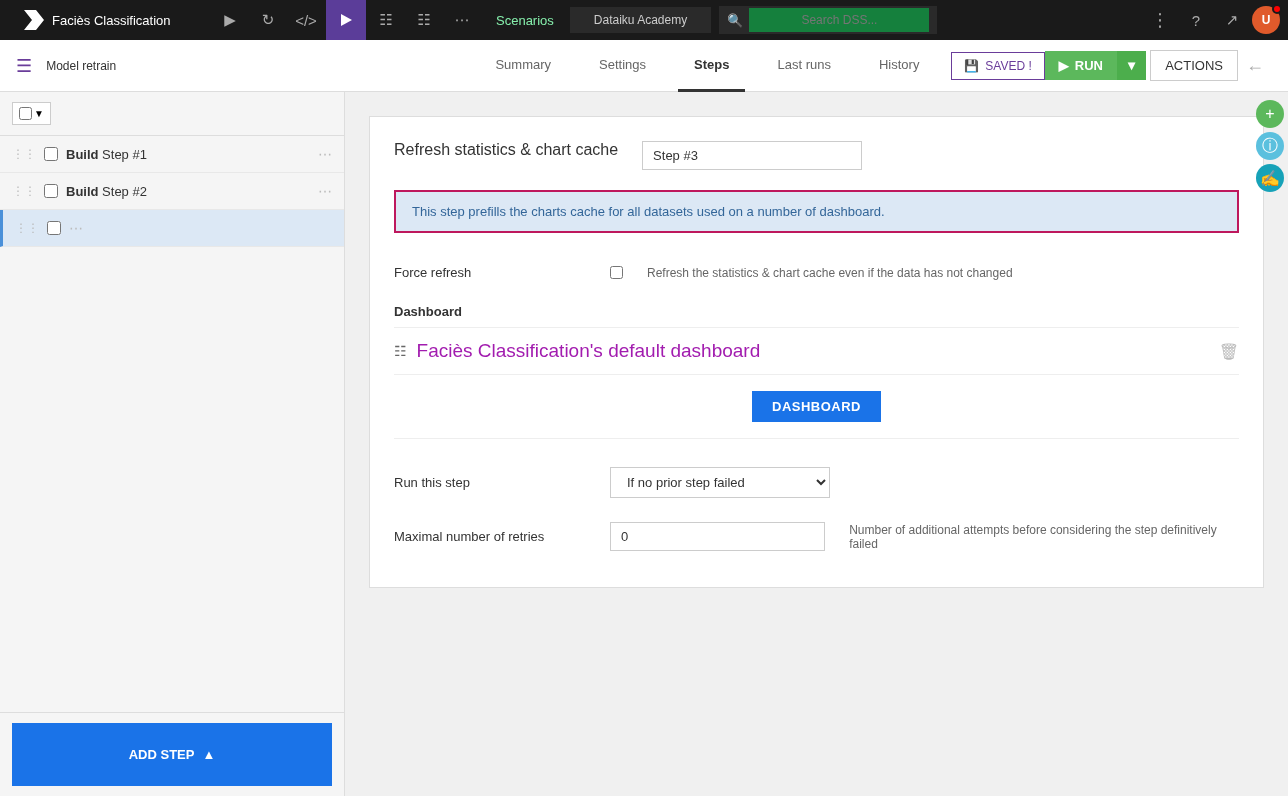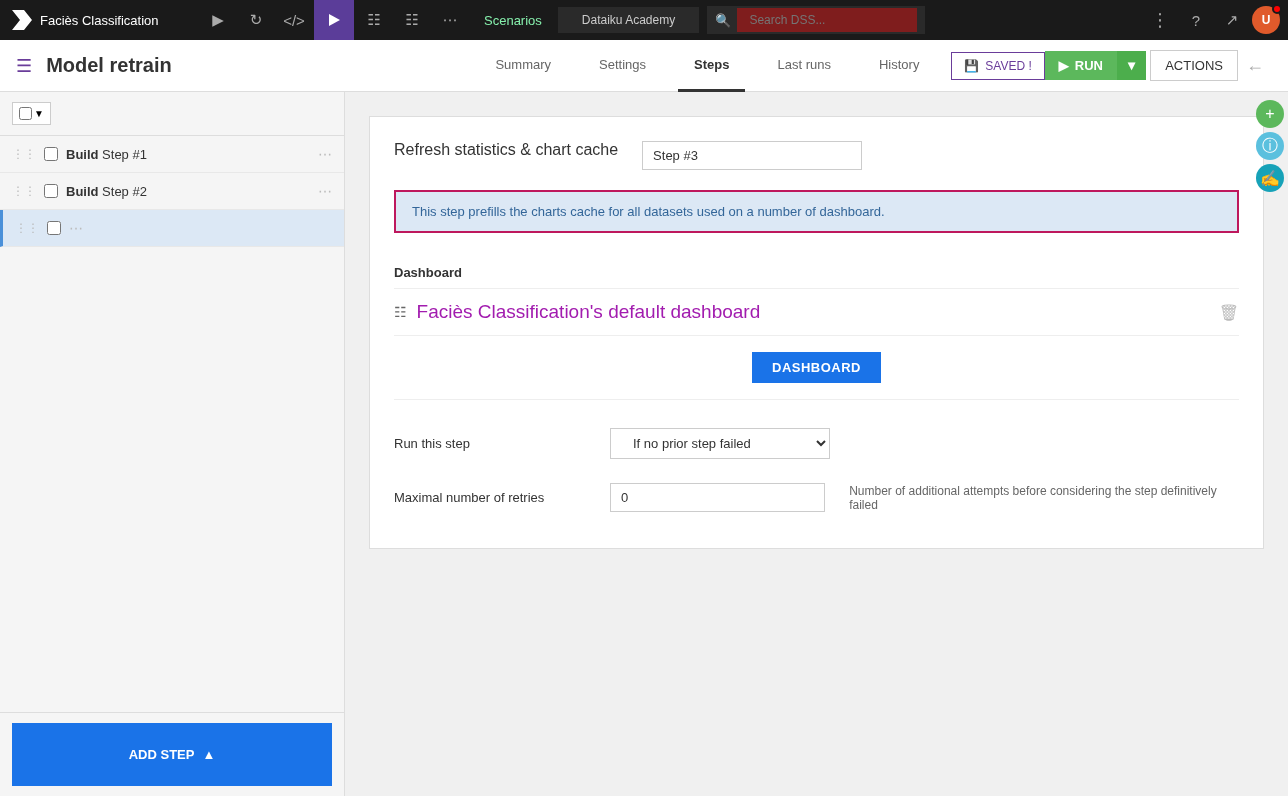--- a/index.html
+++ b/index.html
@@ -17,20 +17,21 @@
     }
     .top-navbar .brand {
       display: flex;
       align-items: center;
       padding: 0 12px;
       color: #fff;
       font-size: 13px;
       font-weight: 500;
       gap: 8px;
       min-width: 200px;
+      margin-left: 12px;
     }
     .brand-logo {
       width: 20px; height: 20px;
       background: #fff;
       clip-path: polygon(0 0, 60% 0, 100% 50%, 60% 100%, 0 100%, 40% 50%);
     }
     .top-navbar .nav-icons {
       display: flex;
       align-items: center;
       gap: 2px;
@@ -55,27 +56,28 @@
       padding: 0 16px;
     }
     .dataiku-academy {
       background: #2a2a2a;
       color: #ccc;
       padding: 6px 24px;
       font-size: 12px;
       cursor: pointer;
     }
     .search-bar {
-      background: #7f1d1d;
+      background: #15803d;
       border: none;
       color: #ccc;
       padding: 5px 12px;
       font-size: 12px;
       width: 180px;
       outline: none;
+      text-align: center;
     }
     .search-wrap {
       display: flex; align-items: center;
       background: #2a2a2a;
       padding: 0 8px;
       gap: 6px;
       height: 28px;
       margin: 0 8px;
     }
     .top-right-icons {
@@ -109,22 +111,22 @@
       padding: 0 16px;
       position: relative;
     }
     .sub-header .menu-icon {
       color: #6a3d9a;
       font-size: 18px;
       margin-right: 14px;
       cursor: pointer;
     }
     .sub-header .page-title {
-      font-size: 20px;
-      font-weight: 700;
+      font-size: 12px;
+      font-weight: 400;
       color: #333;
       margin-right: auto;
     }
     .sub-nav {
       display: flex; align-items: center; gap: 16px;
       height: 100%;
     }
     .sub-nav-item {
       padding: 0 16px;
       height: 52px;
@@ -363,21 +365,21 @@
       display: block;
       margin: 16px auto;
     }
     .divider {
       border: none;
       border-top: 1px solid #eee;
       margin: 16px 0;
     }
     .run-step-select {
       border: 1px solid #ccc;
-      padding: 6px 18px;
+      padding: 6px 12px;
       font-size: 13px;
       width: 220px;
       background: #fff;
       color: #333;
       outline: none;
       cursor: pointer;
       appearance: auto;
     }
     .retries-input {
       border: 1px solid #ccc;
@@ -511,20 +513,25 @@
 
       <div class="step-header">
         <span class="step-title">Refresh statistics &amp; chart cache</span>
         <input class="step-name-input" type="text" value="Step #3" style="">
       </div>
 
       <div class="info-banner">
         <span>This step prefills the charts cache for all datasets used on a number of dashboard.</span>
       </div>
 
+      <div class="form-row">
+        <span class="form-label">Force refresh</span>
+        <input type="checkbox" style="">
+        <span class="form-hint">Refresh the statistics &amp; chart cache even if the data has not changed</span>
+      </div>
 
       <div class="section-header">Dashboard</div>
       <div class="dashboard-row">
         <span class="dashboard-icon">☷</span>
         <span class="dashboard-name">Faciès Classification's default dashboard</span>
         <span class="dashboard-delete">🗑</span>
       </div>
       <button class="dashboard-btn">DASHBOARD</button>
 
       <hr class="divider">

